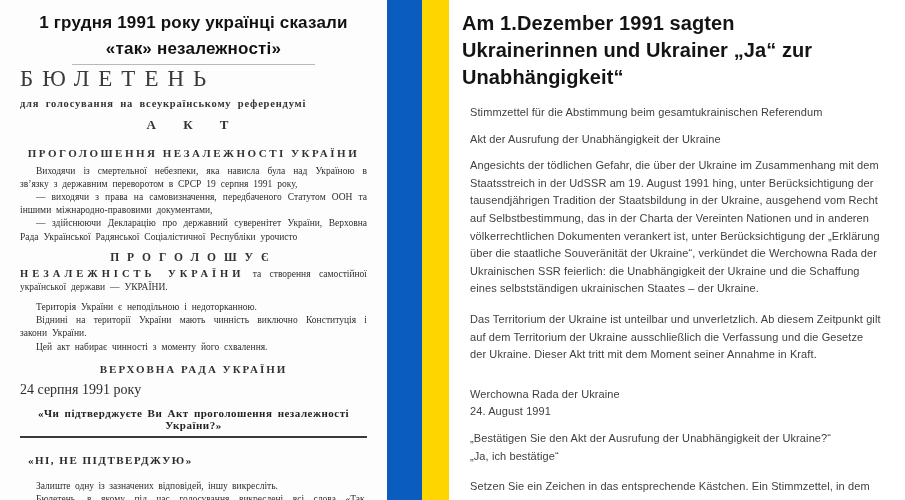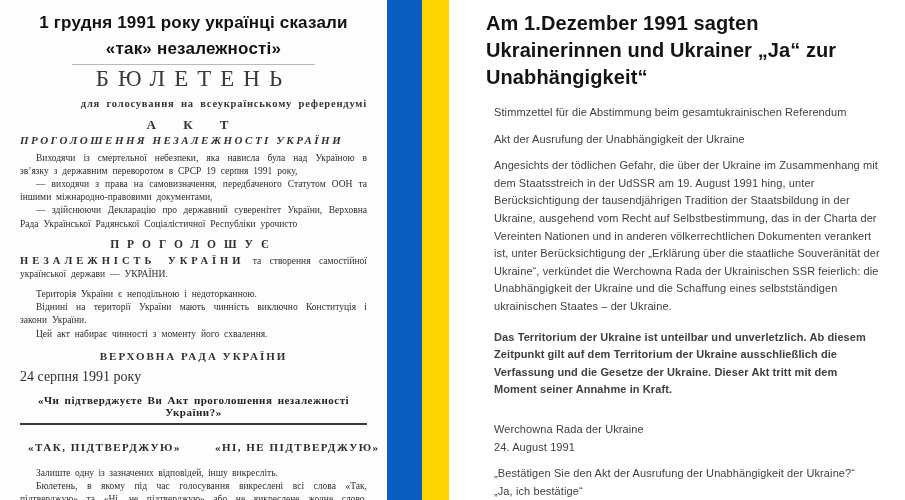--- a/index.html
+++ b/index.html
@@ -36,50 +36,50 @@
     font-family: "Liberation Serif", serif;
     color: #2d2d2d;
     padding: 0 6px;
   }
   .ballot-toprule {
     border-top: 1px solid #b9b9b9;
     width: 70%;
     margin: 3px auto 0 auto;
   }
   .ballot-header {
-    text-align: center;
+    text-align: left;
     font-size: 23px;
     letter-spacing: 9px;
     color: #3a3a3a;
     margin-top: 1px;
   }
   .ballot-subheader {
-    text-align: right;
+    text-align: left;
     font-size: 10.5px;
     font-weight: 700;
     letter-spacing: 0.8px;
     word-spacing: 3px;
     margin-top: 6px;
     color: #333;
   }
   .ballot-act {
     text-align: center;
     font-size: 13px;
     font-weight: 700;
     letter-spacing: 12px;
     margin-top: 8px;
     color: #333;
   }
   .ballot-act-sub {
+    text-align: center;
     font-size: 11px;
     font-weight: 700;
     letter-spacing: 2.5px;
-    margin-top: 1px;
-    color: #333;
-    font-style: italic;
+    margin-top: 14px;
+    color: #333;
   }
   .ballot-body {
     font-size: 9.5px;
     line-height: 1.38;
     text-align: justify;
     word-spacing: 2.5px;
     margin-top: 6px;
   }
   .ballot-body p { text-indent: 16px; margin: 0; }
   .proclaims {
@@ -146,41 +146,40 @@
   .divider { flex: 0 0 auto; display: flex; height: 500px; }
   .divider .blue { width: 35px; height: 100%; }
   .divider .yellow { width: 27px; height: 100%; }
 
   
   .right-panel {
     flex: 1 1 auto;
     height: 500px;
     background: #ffffff;
     padding: 10px 24px 0 13px;
-    margin-left: 24px;
   }
   .de-title {
     font-size: 20px;
     font-weight: 700;
     color: #141414;
     line-height: 1.35;
     letter-spacing: 0.1px;
     padding-right: 6px;
   }
   .de-body {
     margin-top: 13px;
     padding-left: 8px;
     font-size: 11px;
     line-height: 1.6;
     color: #404040;
     letter-spacing: 0.1px;
   }
   .de-body p { margin: 0; }
   .de-gap-s { margin-top: 9px !important; }
-  .de-gap-m { margin-top: 13px !important; font-weight: bold; }
+  .de-gap-m { margin-top: 13px !important; }
   .de-gap-l { margin-top: 22px !important; }
 </style>
 </head>
 <body>
 
 <div class="page">
 
   <div class="left-panel">
     <div class="uk-title">1 грудня 1991 року українці сказали «так» незалежності»</div>
 
@@ -208,21 +207,20 @@
         <p>Віднині на території України мають чинність виключно Конституція і закони України.</p>
         <p>Цей акт набирає чинності з моменту його схвалення.</p>
       </div>
 
       <div class="rada-line">ВЕРХОВНА РАДА УКРАЇНИ</div>
       <div class="date-line">24 серпня 1991 року</div>
 
       <div class="question-line">«Чи підтверджуєте Ви Акт проголошення незалежності України?»</div>
 
       <div class="answers-row">
-        <span class="answer">«ТАК, ПІДТВЕРДЖУЮ»</span>
         <span class="answer">«НІ, НЕ ПІДТВЕРДЖУЮ»</span>
       </div>
 
       <div class="ballot-notes">
         <p>Залиште одну із зазначених відповідей, іншу викресліть.</p>
         <p>Бюлетень, в якому під час голосування викреслені всі слова «Так, підтверджую» та «Ні, не підтверджую» або не викреслене жодне слово, визнається недійсним.</p>
       </div>
 
     </div>
   </div>

